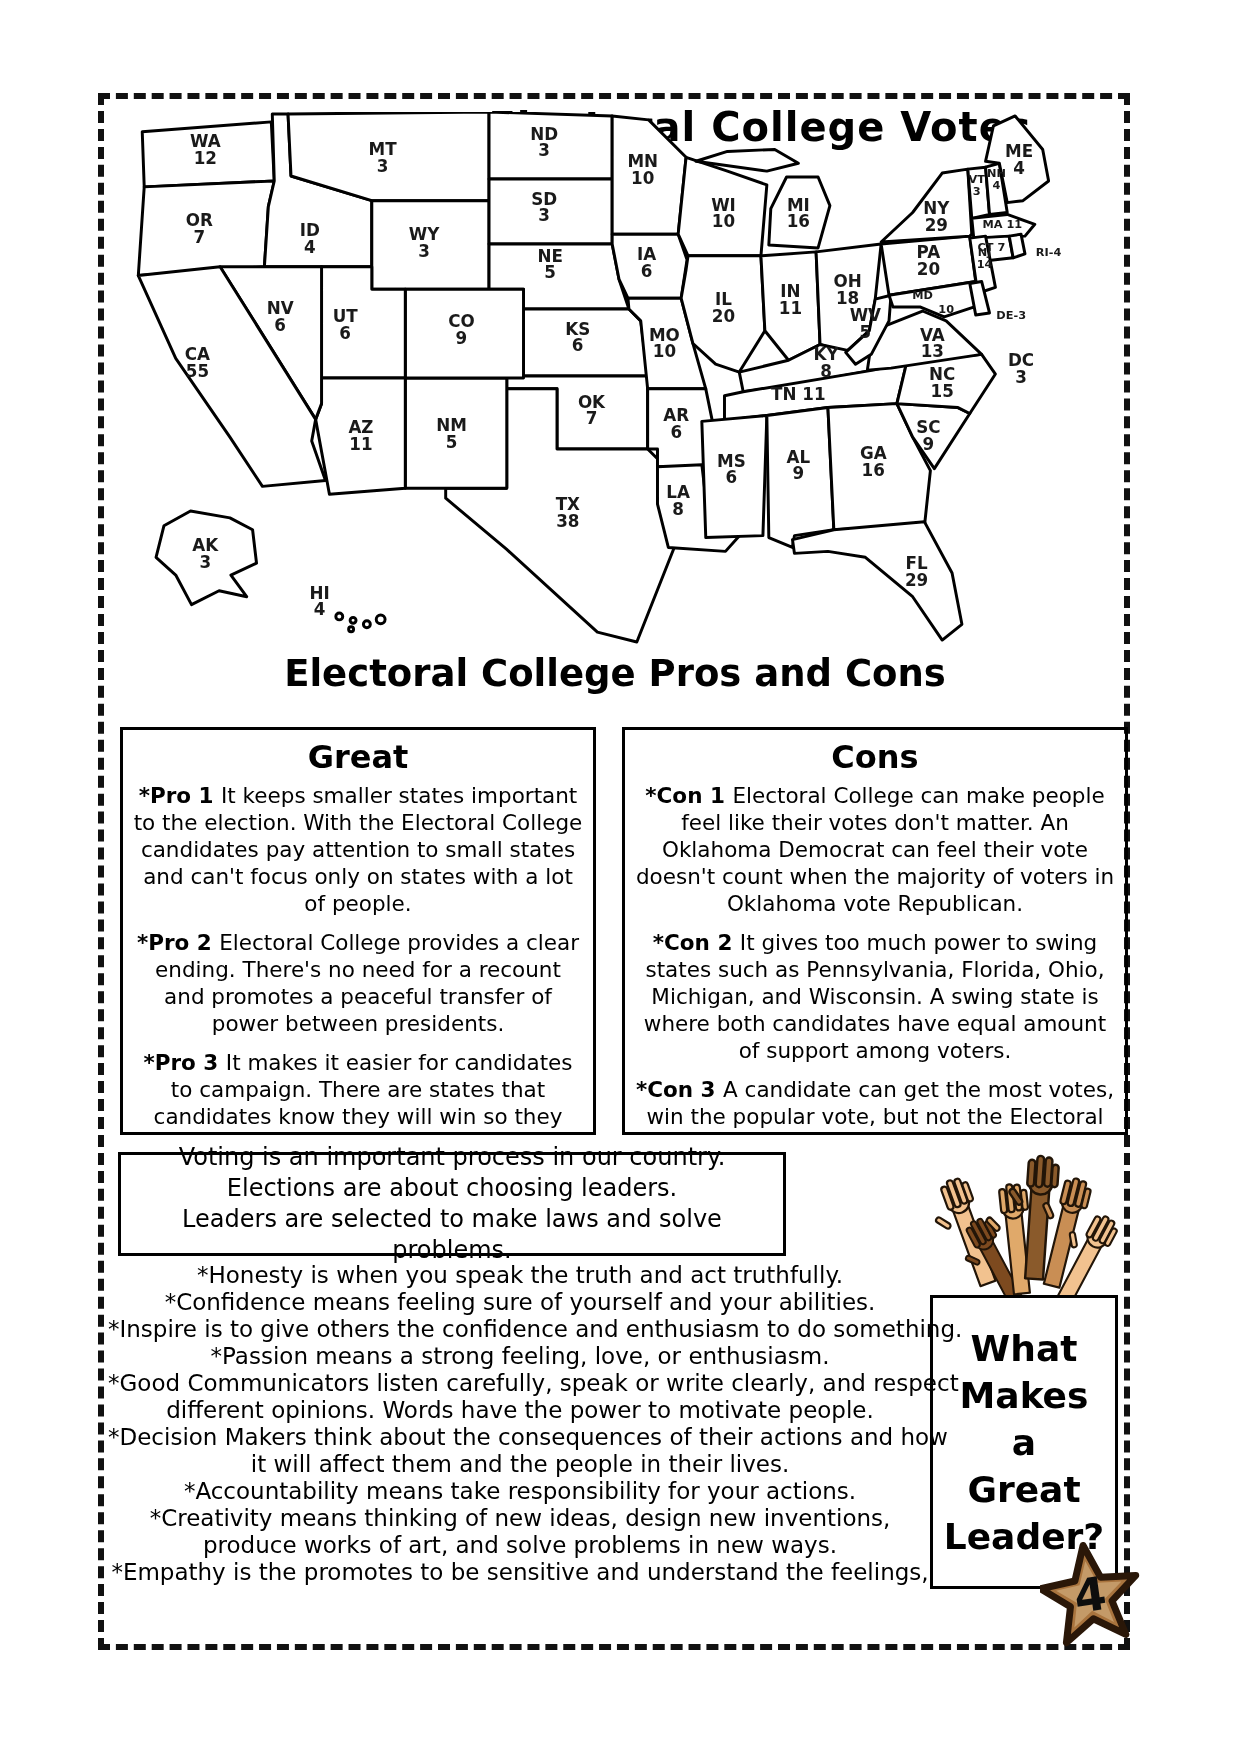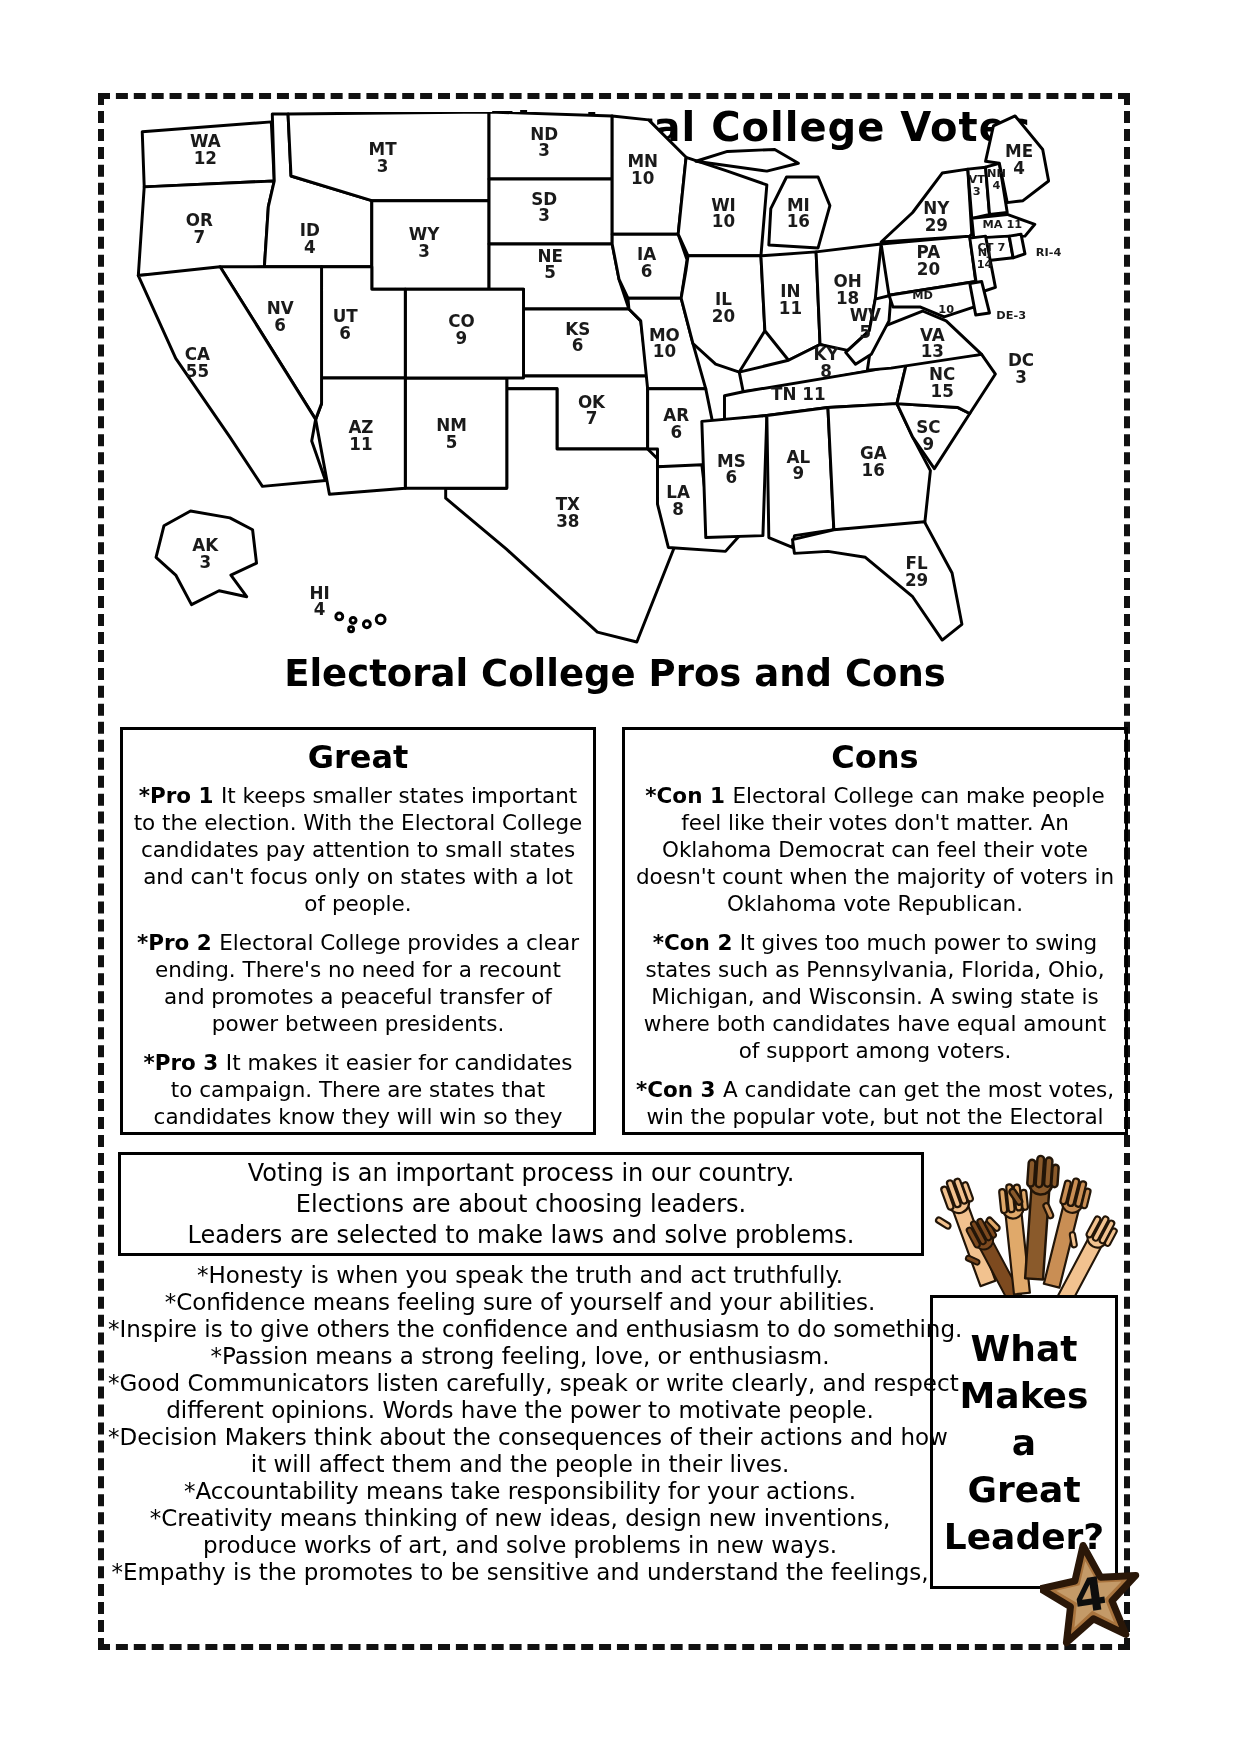--- a/index.html
+++ b/index.html
@@ -16,21 +16,21 @@
   .st-s{font-size:11.5px;font-weight:bold;fill:#1a1a1a;text-anchor:middle;}
   .section-heading{position:absolute;left:100px;top:652px;width:1030px;text-align:center;
         font-size:37px;font-weight:bold;}
   .pc-box{position:absolute;top:727px;border:3px solid #000;box-sizing:border-box;
         padding:6px 10px 4px 10px;overflow:hidden;}
   .pros-box{left:120px;width:476px;height:408px;}
   .cons-box{left:622px;width:506px;height:408px;}
   .pc-title{text-align:center;font-size:32px;font-weight:bold;margin:2px 0 6px 0;}
   .pc-item{text-align:center;font-size:21.5px;line-height:27px;margin:0 0 12px 0;}
   .pc-item b{font-weight:bold;}
-  .voting-box{position:absolute;left:118px;top:1152px;width:806px;height:104px;
+  .voting-box{position:absolute;left:118px;top:1152px;width:668px;height:104px;
         border:3px solid #000;box-sizing:border-box;display:flex;flex-direction:column;
         justify-content:center;}
   .voting-line{text-align:center;font-size:24px;line-height:31px;}
   .qualities{position:absolute;left:108px;top:1262px;width:824px;}
   .quality-line{text-align:center;font-size:23px;line-height:27px;white-space:nowrap;}
   .hands-wrap{position:absolute;left:930px;top:1146px;width:192px;height:150px;}
   .leader-box{position:absolute;left:930px;top:1295px;width:188px;height:294px;
         border:3px solid #000;box-sizing:border-box;display:flex;flex-direction:column;
         justify-content:center;}
   .leader-line{text-align:center;font-size:36px;line-height:47px;font-weight:bold;}

